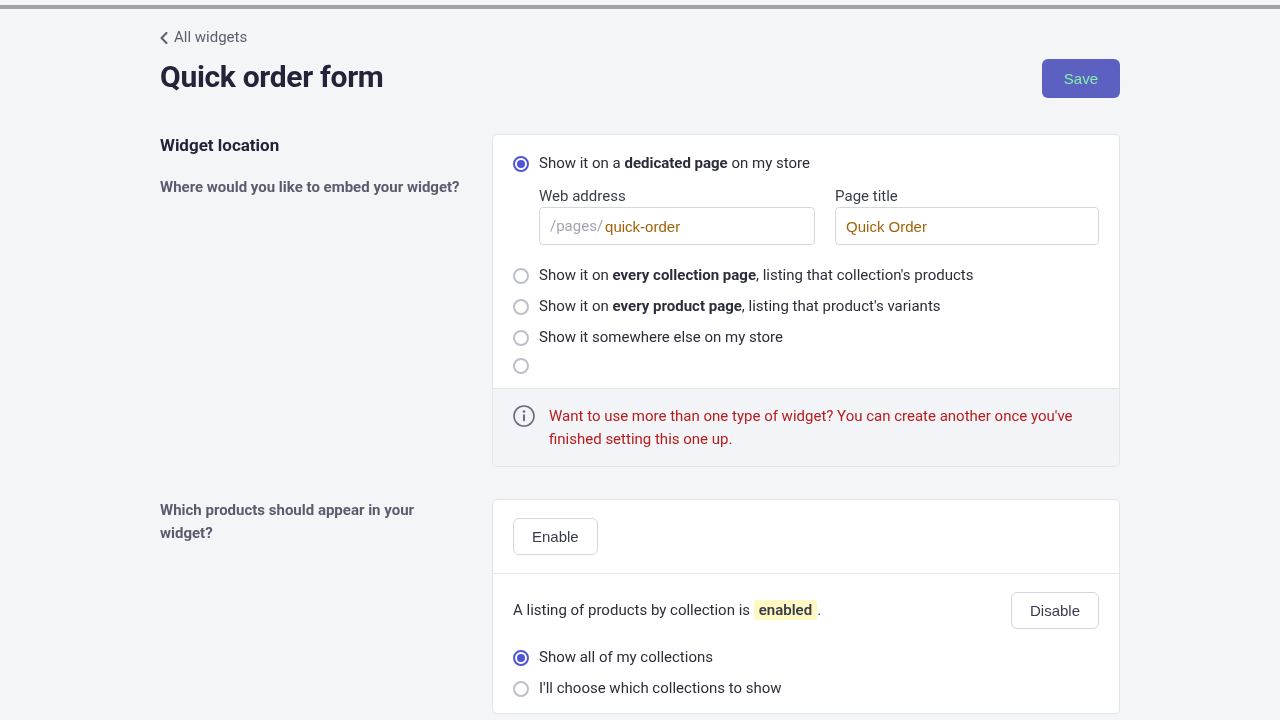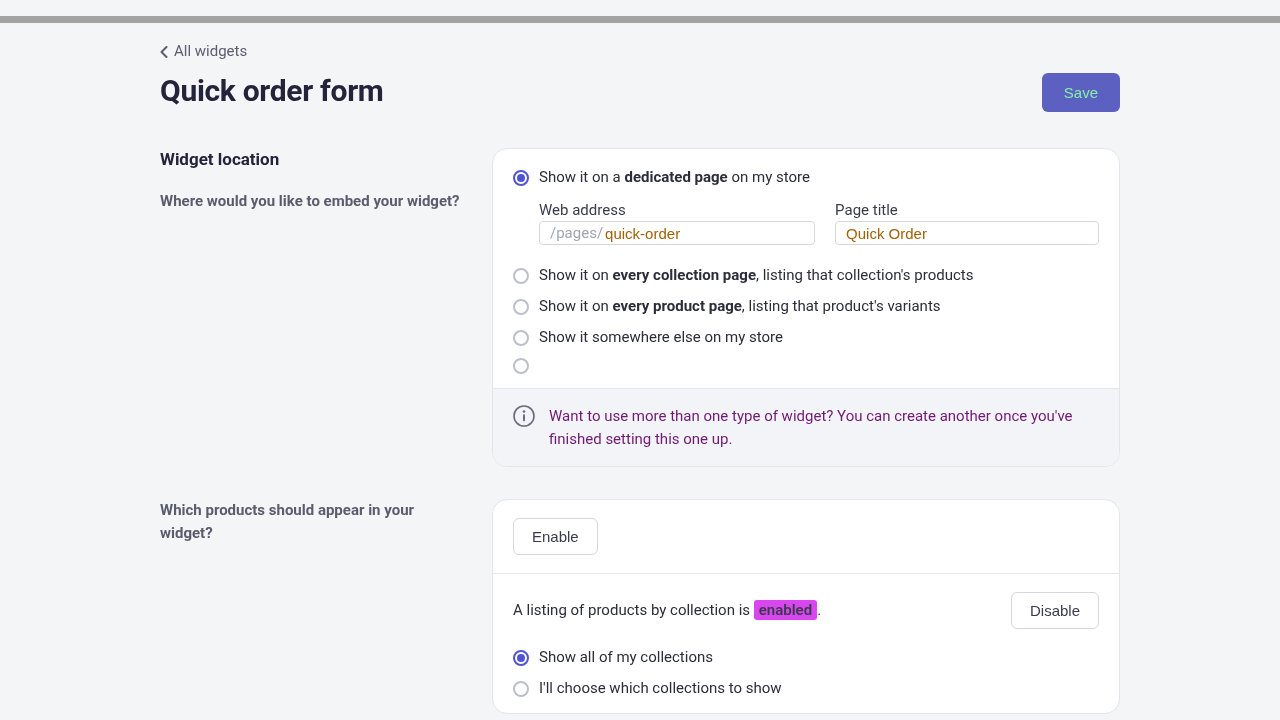--- a/index.html
+++ b/index.html
@@ -5,23 +5,23 @@
   * { box-sizing: border-box; margin: 0; padding: 0; }
   body {
     font-family: -apple-system, BlinkMacSystemFont, "Segoe UI", Roboto, sans-serif;
     background: #f4f5f7;
     color: #2c2d3a;
     font-size: 15px;
     line-height: 1.4;
   }
   .page {
     max-width: 1280px;
-    margin: 16px auto;
+    margin: 5px auto;
     padding: 0 4px;
-    border-top: 7px solid #a3a3a3;
+    border-top: 4px solid #a3a3a3;
   }
   .container {
     max-width: 960px;
     margin: 0 auto;
     padding-top: 18px;
   }
   .breadcrumb {
     display: inline-flex;
     align-items: center;
     color: #5b5d6e;
@@ -80,21 +80,21 @@
   }
   .section-desc {
     font-size: 15px;
     color: #5a5c6d;
     line-height: 1.5;
     font-weight: bold;
   }
   .card {
     background: #fff;
     border: 1px solid #e4e5ea;
-    border-radius: 15px;
+    border-radius: 5px;
     overflow: hidden;
   }
   .card-body {
     padding: 18px 20px 14px 20px;
   }
   .radio-row {
     display: flex;
     align-items: center;
     gap: 10px;
     margin-bottom: 10px;
@@ -136,21 +136,21 @@
   }
   .field-label {
     font-size: 15px;
     color: #3a3b4a;
   }
   .input-wrap {
     display: flex;
     align-items: center;
     border: 1px solid #d5d7de;
     border-radius: 4px;
-    height: 24px;
+    height: 38px;
     padding: 0 10px;
     background: #fff;
   }
   .input-prefix {
     color: #a2a4b1;
     font-size: 15px;
     margin-right: 2px;
   }
   .input-val {
     flex: 1;
@@ -168,36 +168,36 @@
     gap: 14px;
     align-items: flex-start;
   }
   .info-icon-circle {
     width: 22px;
     height: 22px;
     flex-shrink: 0;
   }
   .info-text {
     font-size: 15px;
-    color: #701a75;
+    color: #b91c1c;
     line-height: 1.5;
   }
   .behavior-row {
     display: flex;
     justify-content: space-between;
     align-items: center;
     padding: 18px 20px;
   }
   .behavior-text {
     font-size: 15px;
     color: #2c2d3a;
   }
   .behavior-text b { font-weight: 700; }
   .badge-enabled {
-    background: #d946ef;
+    background: #fef9c3;
     color: #3a3b4a;
     padding: 1px 5px;
     border-radius: 3px;
     font-weight: 600;
   }
   .card-divider { border-top: 1px solid #e7e8ed; }
   .collection-radios {
     padding: 0 20px 14px 20px;
   }
 </style>

